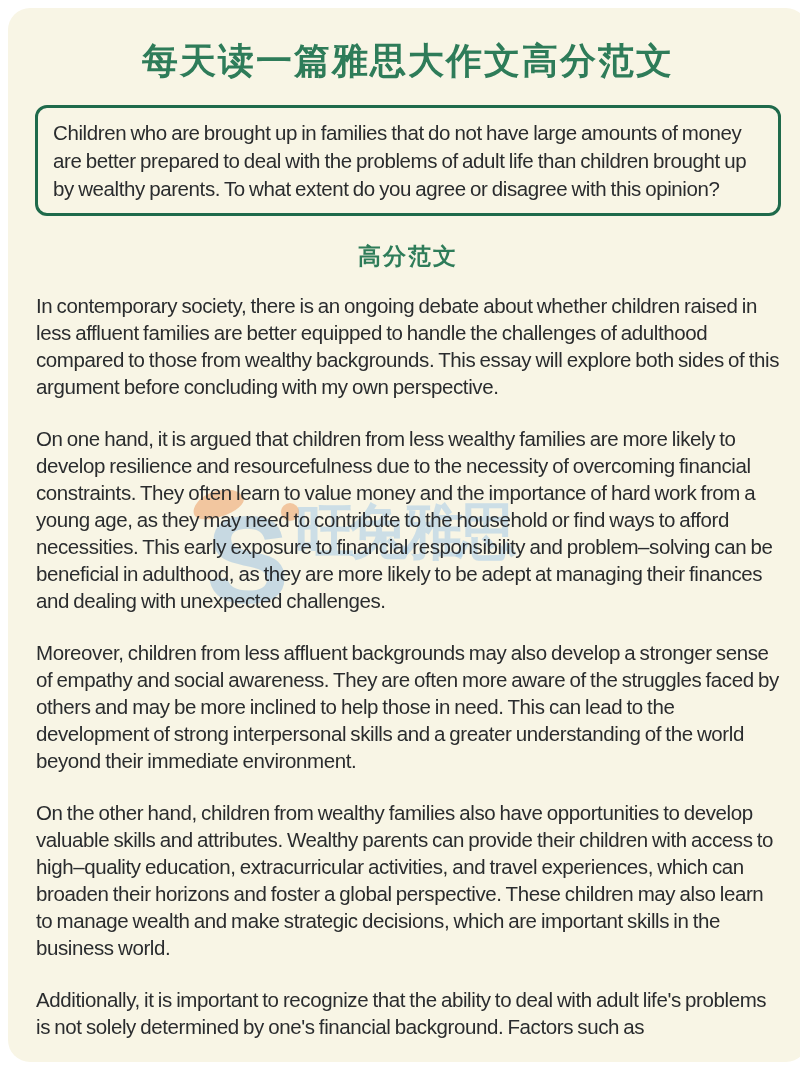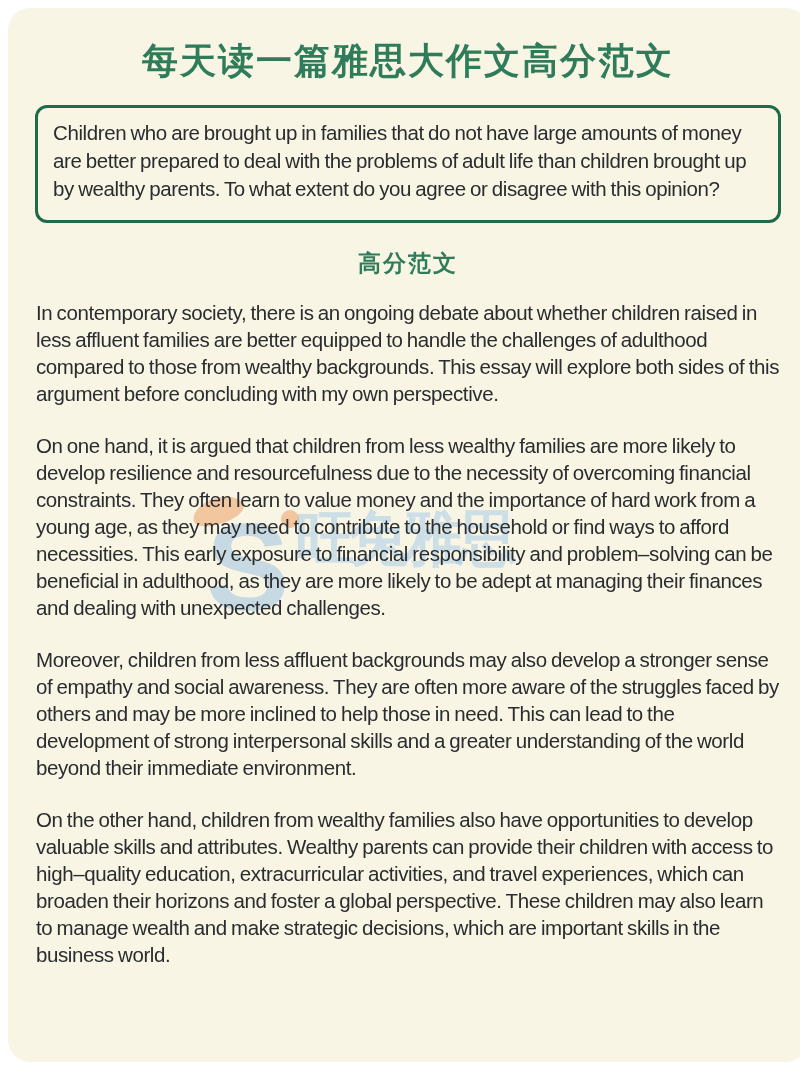--- a/index.html
+++ b/index.html
@@ -28,21 +28,21 @@
     font-size: 36px;
     font-weight: bold;
     letter-spacing: 2px;
     color: #2e7c59;
     line-height: 1.25;
   }
   .prompt-box {
     margin: 22px 27px 0;
     border: 3px solid #1f6a4b;
     border-radius: 12px;
-    padding: 11px 15px 17px;
+    padding: 11px 15px 10px;
     box-sizing: border-box;
     background: #f8f5e5;
   }
   .prompt-text {
     margin: 0;
     font-size: 20.5px;
     line-height: 28px;
     letter-spacing: -0.4px;
     word-spacing: -1px;
     color: #2a2c2e;
@@ -138,15 +138,16 @@
     </div>
 
     <p class="para">In contemporary society, there is an ongoing debate about whether children raised in less affluent families are better equipped to handle the challenges of adulthood compared to those from wealthy backgrounds. This essay will explore both sides of this argument before concluding with my own perspective.</p>
 
     <p class="para">On one hand, it is argued that children from less wealthy families are more likely to develop resilience and resourcefulness due to the necessity of overcoming financial constraints. They often learn to value money and the importance of hard work from a young age, as they may need to contribute to the household or find ways to afford necessities. This early exposure to financial responsibility and problem–solving can be beneficial in adulthood, as they are more likely to be adept at managing their finances and dealing with unexpected challenges.</p>
 
     <p class="para">Moreover, children from less affluent backgrounds may also develop a stronger sense of empathy and social awareness. They are often more aware of the struggles faced by others and may be more inclined to help those in need. This can lead to the development of strong interpersonal skills and a greater understanding of the world beyond their immediate environment.</p>
 
     <p class="para">On the other hand, children from wealthy families also have opportunities to develop valuable skills and attributes. Wealthy parents can provide their children with access to high–quality education, extracurricular activities, and travel experiences, which can broaden their horizons and foster a global perspective. These children may also learn to manage wealth and make strategic decisions, which are important skills in the business world.</p>
 
+    <p class="para">Additionally, it is important to recognize that the ability to deal with adult life's problems is not solely determined by one's financial background. Factors such as</p>
 
   </div>
 </div>
 
 </body></html>

